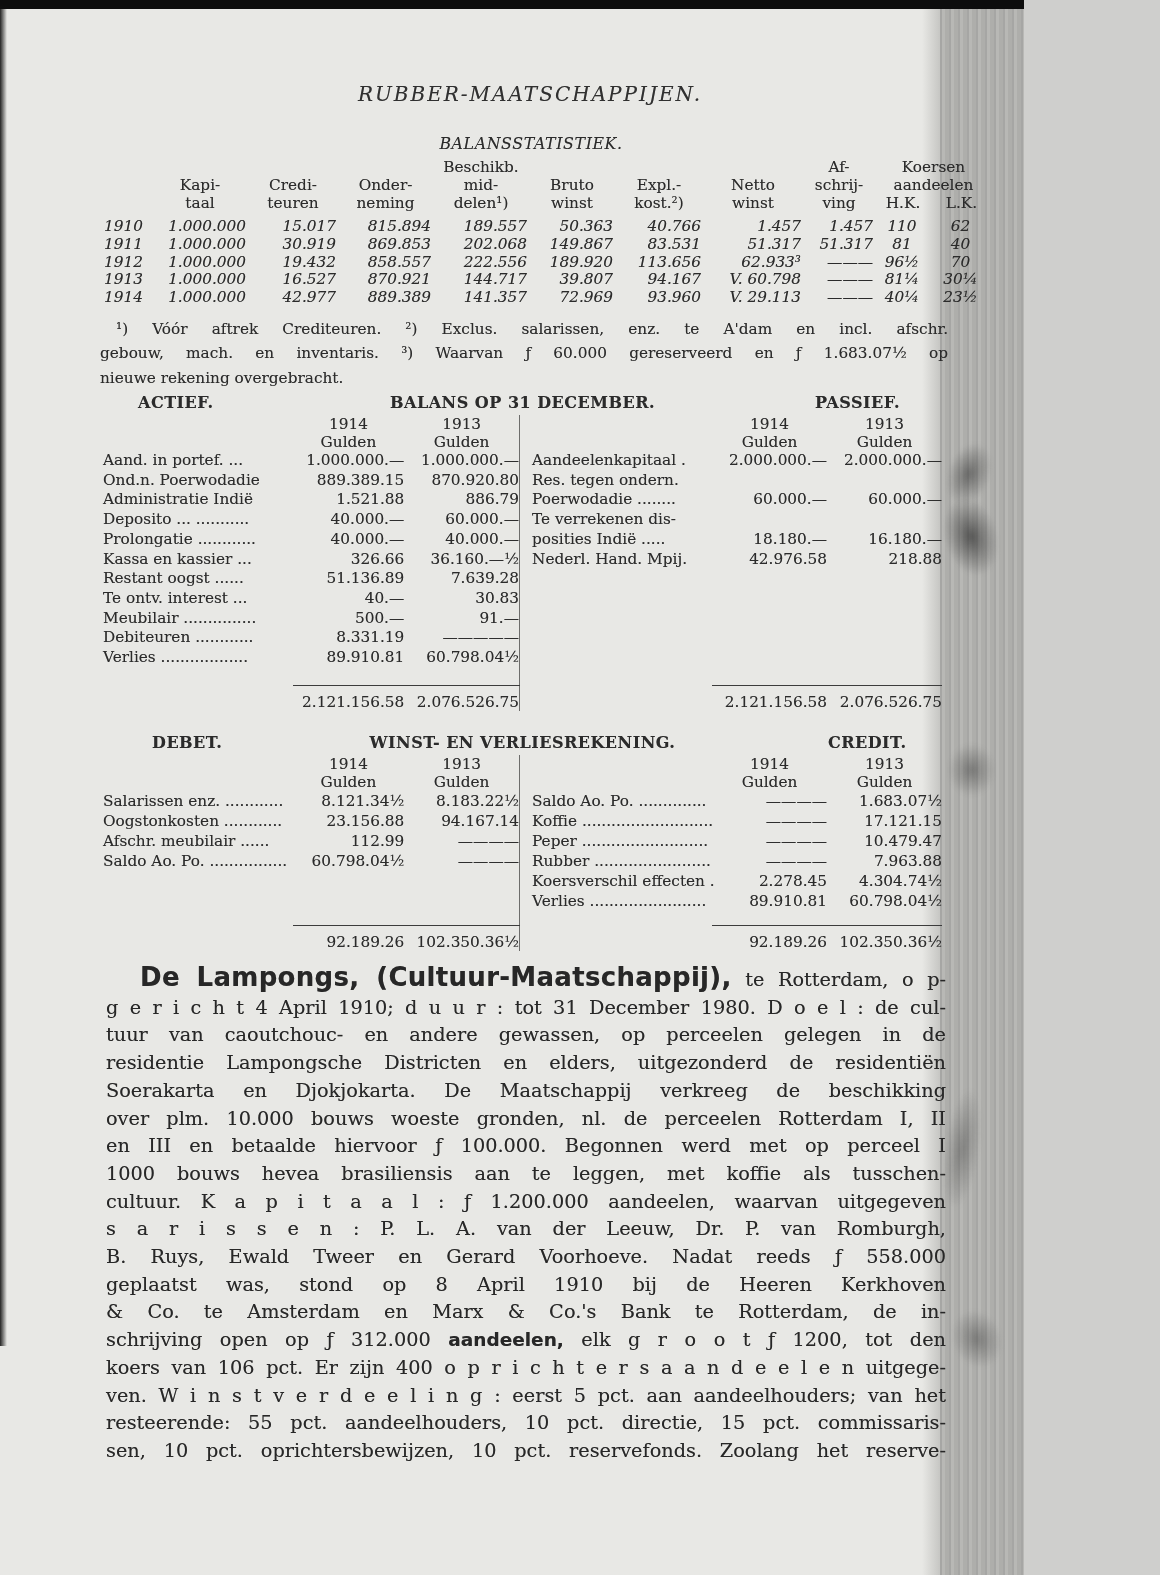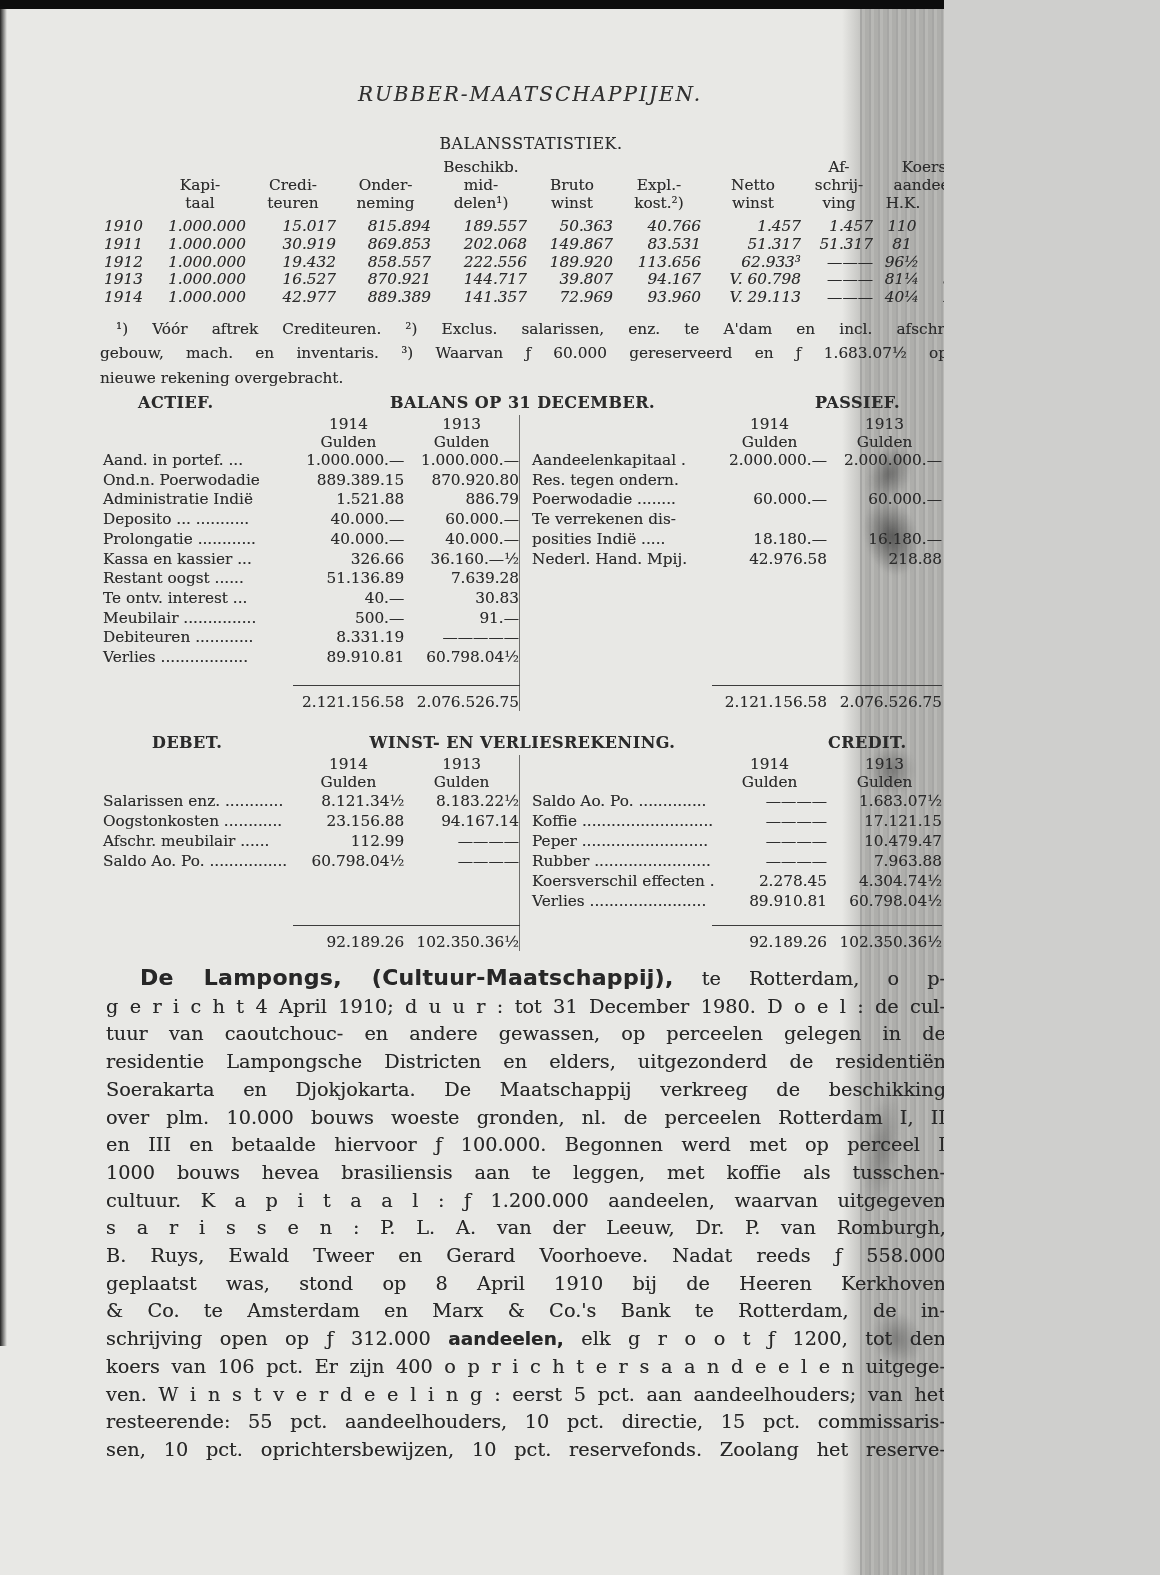--- a/index.html
+++ b/index.html
@@ -1,17 +1,17 @@
 <!DOCTYPE html>
 <html><head>
 <meta charset="utf-8">
 <style>
   html,body { margin:0; padding:0; background:#cfcfcd; }
   .page {
-    position:relative; width:944px; height:1575px;
+    position:relative; width:1024px; height:1575px;
     background:#e8e8e5; overflow:hidden;
     font-family:"DejaVu Serif", serif; color:#2b2b2b;
     text-shadow:0 0 0.5px rgba(60,60,60,0.45);
   }
   
   .top-bar { position:absolute; top:0; left:0; width:100%; height:9px; background:#0d0d0d; }
   .left-edge { position:absolute; top:6px; left:0; width:7px; height:1340px;
     background:linear-gradient(to right, rgba(15,15,15,0.9), rgba(15,15,15,0)); }
   .fold { position:absolute; top:9px; right:84px; width:18px; height:1566px;
     background:linear-gradient(to right,#e8e8e5,#c6c6c3); }
@@ -29,21 +29,21 @@
   .sm5 { left:8px; top:1295px; width:58px; height:70px;
     background:radial-gradient(ellipse, rgba(50,50,50,0.42), rgba(50,50,50,0) 60%); transform:rotate(-25deg); }
 
   
   .running-head { position:absolute; top:82px; left:100px; width:860px; }
   .head-title { text-align:center; font-style:italic; font-size:20px; letter-spacing:2px; color:#303030; }
   .page-num { position:absolute; left:943px; top:0; font-size:23px; letter-spacing:1px; }
 
   
   .stat-section { position:absolute; top:134px; left:100px; width:892px; font-size:15.3px; }
-  .stat-title { text-align:center; font-size:15.8px; letter-spacing:0.6px; line-height:20px; margin-right:30px; }
+  .stat-title { text-align:center; font-size:15.8px; letter-spacing:0.6px; line-height:20px; margin-right:30px;font-style:italic; }
   table.stat { border-collapse:collapse; table-layout:fixed; width:892px; margin-top:4px; }
   table.stat th { font-weight:normal; text-align:center; padding:0; line-height:18px; font-size:15.3px; }
   table.stat td { padding:0 2px 0 0; text-align:right; line-height:17.8px; white-space:nowrap;font-style:italic; }
   table.stat td.yr { text-align:left; padding-left:4px; }
   table.stat td.ctr { text-align:center; }
   table.stat tbody tr:first-child td { padding-top:6px; }
   .footnotes { margin-top:10px; width:848px; font-size:15.3px; line-height:24.5px; }
   .fn-just { text-align:justify; text-align-last:justify; }
   .fn1 { text-indent:16px; }
 
@@ -73,21 +73,21 @@
   .tvals { display:flex; padding-top:7px; white-space:nowrap; }
   .bal .half { height:296px; }
   .wv .half { height:196px; }
 
   
   .body-text { position:absolute; top:964px; left:106px; width:840px;
     font-size:19.3px; line-height:27.7px; color:#272727; }
   .bt-line { text-align:justify; text-align-last:justify; white-space:normal; }
   .bt-first { padding-left:34px; }
   .bsans { font-family:"DejaVu Sans", sans-serif; font-weight:700; font-size:18.5px; }
-  .bsans-lg { font-family:"DejaVu Sans", sans-serif; font-weight:700; font-size:22px; letter-spacing:0.3px; }
+  .bsans-lg { font-family:"DejaVu Sans", sans-serif; font-weight:700; font-size:26px; letter-spacing:0.3px; }
 </style>
 </head>
 <body>
 
 <div class="page">
   <div class="top-bar"></div>
   <div class="left-edge"></div>
   <div class="fold"></div>
   <div class="right-band">
     <div class="smudge sm1"></div>

